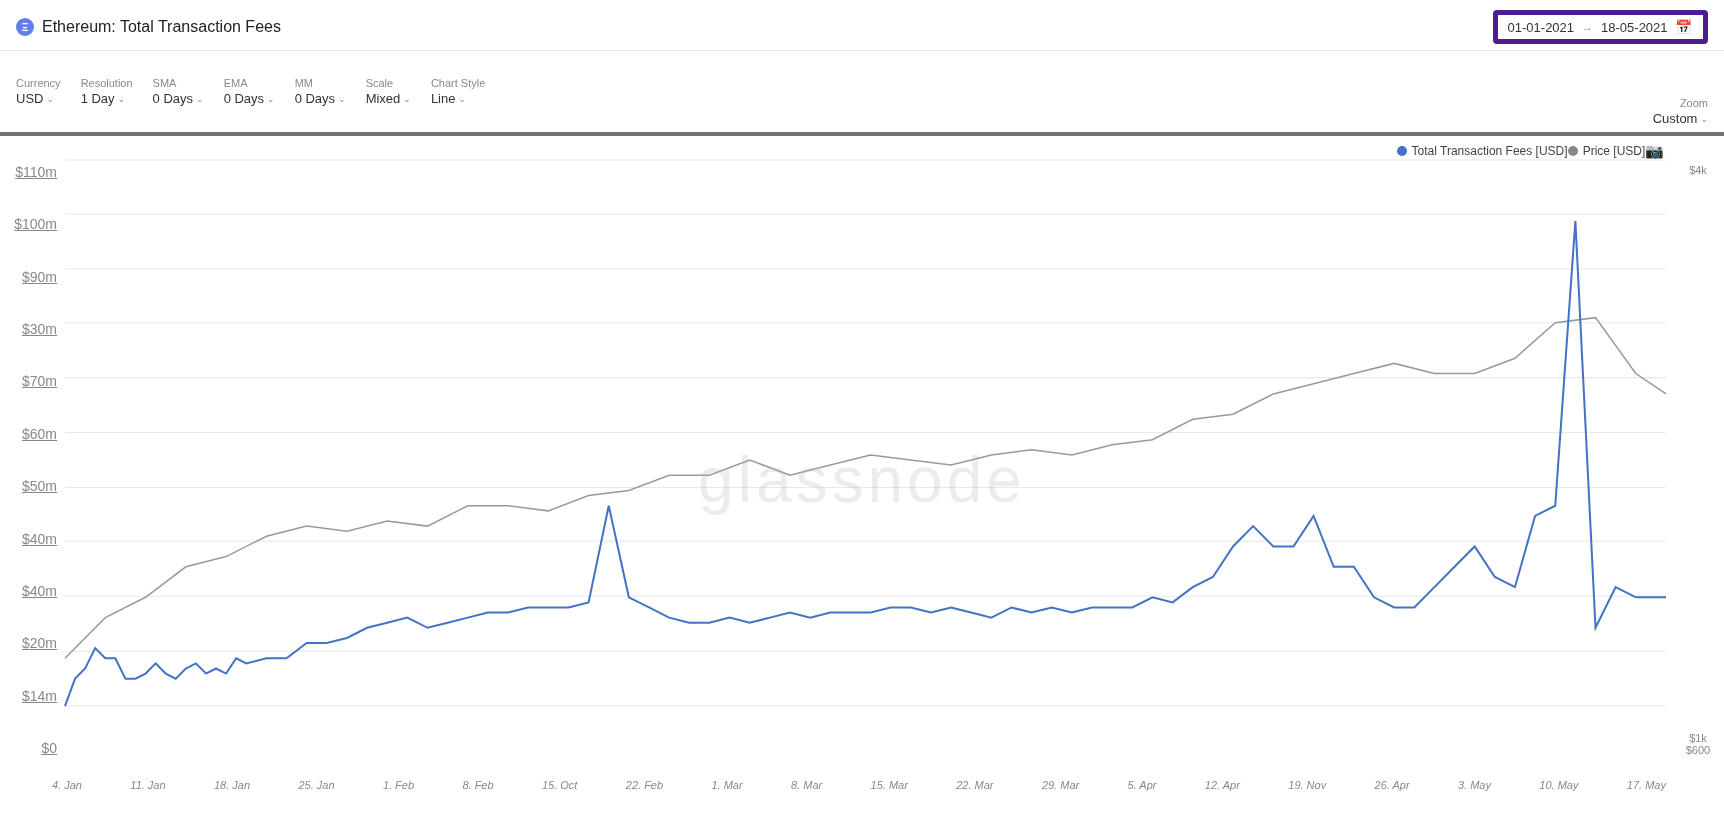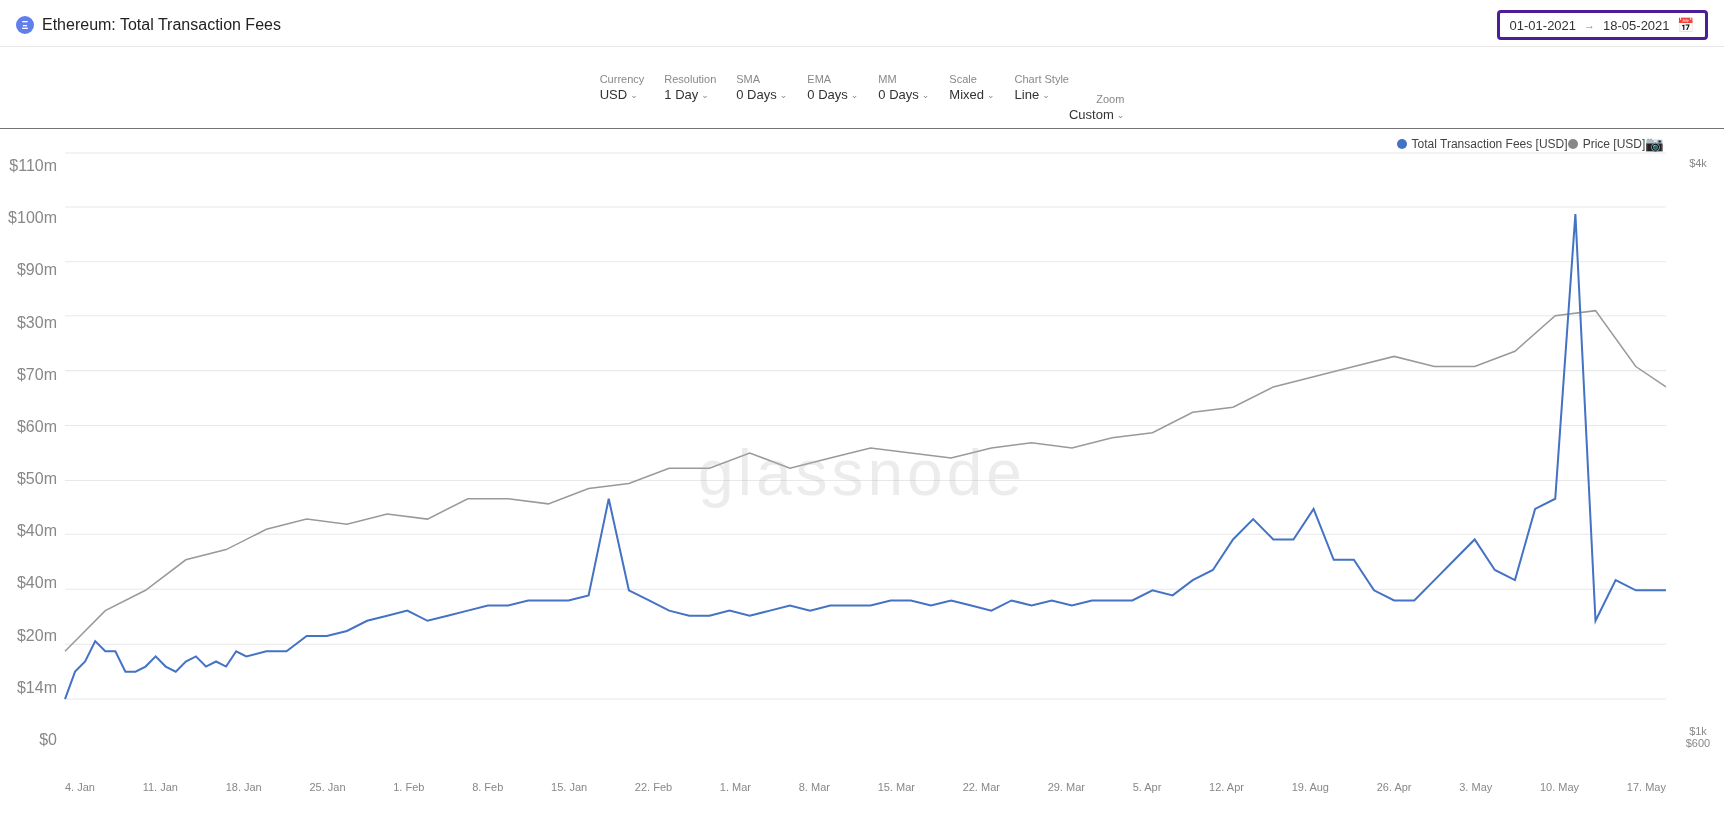--- a/index.html
+++ b/index.html
@@ -26,35 +26,35 @@
     }
     .page-title {
       font-size: 16px;
       font-weight: 400;
       color: #222;
     }
     .date-range-box {
       display: flex;
       align-items: center;
       gap: 8px;
-      border: 3px solid #4c1d95;
+      border: 5px solid #4c1d95;
       border-radius: 4px;
       padding: 4px 10px;
       font-size: 13px;
       color: #333;
     }
     .date-arrow { color: #888; font-size: 11px; }
     .calendar-icon { color: #666; font-size: 14px; cursor: pointer; }
 
     .toolbar {
       display: flex;
       align-items: center;
-      justify-content: center;
+      justify-content: space-between;
       padding: 6px 16px;
-      border-bottom: 1px solid #737373;
+      border-bottom: 4px solid #737373;
     }
     .toolbar-left {
       display: flex;
       align-items: center;
       gap: 20px;
     }
     .toolbar-item {
       display: flex;
       flex-direction: column;
       gap: 2px;
@@ -133,24 +133,25 @@
       top: 0;
       height: calc(100% - 40px);
       width: 65px;
       display: flex;
       flex-direction: column-reverse;
       justify-content: space-between;
       padding-bottom: 4px;
       padding-top: 4px;
     }
     .y-tick {
-      font-size: 16px;
+      font-size: 14px;
       color: #888;
       text-align: right;
       padding-right: 8px;
+      text-decoration: underline;
     }
 
     .y-axis-right {
       position: absolute;
       right: 0;
       top: 0;
       height: calc(100% - 40px);
       width: 58px;
       display: flex;
       flex-direction: column;
@@ -174,27 +175,28 @@
     }
     svg.chart-svg {
       width: 100%;
       height: 100%;
       overflow: visible;
     }
 
     .x-axis {
       position: absolute;
       bottom: 0;
-      left: 65px;
+      left: 52px;
       right: 58px;
       height: 36px;
       display: flex;
-      align-items: flex-end;
+      align-items: center;
       justify-content: space-between;
       padding-top: 5px;
+      font-style: italic;
     }
     .x-tick {
       font-size: 11px;
       color: #888;
       text-align: center;
     }
   </style>
 </head>
 <body>
 
@@ -472,28 +474,28 @@
     </svg>
   </div>
 
   <div class="x-axis" id="x-axis">
       <div class="x-tick">4. Jan</div>
       <div class="x-tick">11. Jan</div>
       <div class="x-tick">18. Jan</div>
       <div class="x-tick">25. Jan</div>
       <div class="x-tick">1. Feb</div>
       <div class="x-tick">8. Feb</div>
-      <div class="x-tick">15. Jan</div>
+      <div class="x-tick">15. Oct</div>
       <div class="x-tick">22. Feb</div>
       <div class="x-tick">1. Mar</div>
       <div class="x-tick">8. Mar</div>
       <div class="x-tick">15. Mar</div>
       <div class="x-tick">22. Mar</div>
       <div class="x-tick">29. Mar</div>
       <div class="x-tick">5. Apr</div>
       <div class="x-tick">12. Apr</div>
-      <div class="x-tick">19. Aug</div>
+      <div class="x-tick">19. Nov</div>
       <div class="x-tick">26. Apr</div>
       <div class="x-tick">3. May</div>
       <div class="x-tick">10. May</div>
       <div class="x-tick">17. May</div>
     </div>
 </div>
 
 </body></html>

